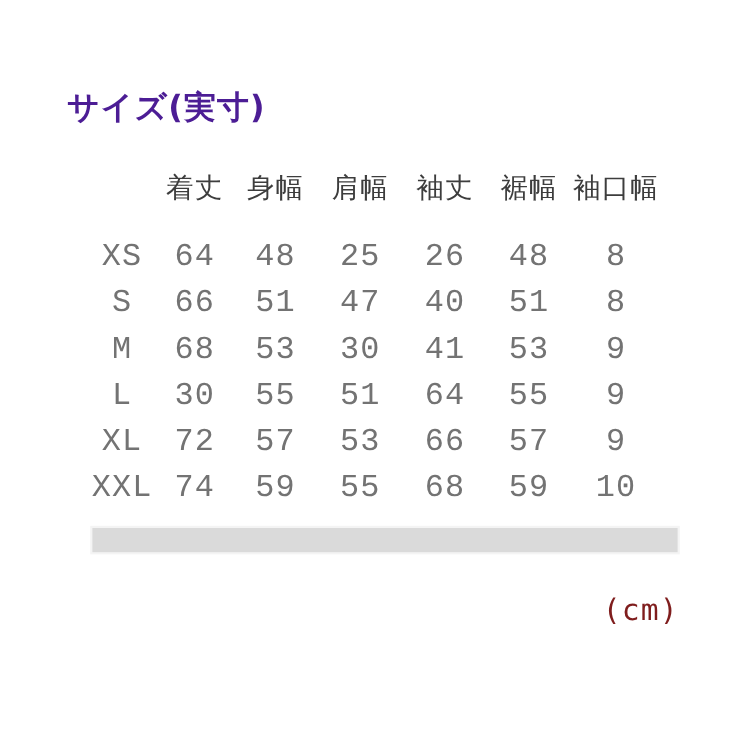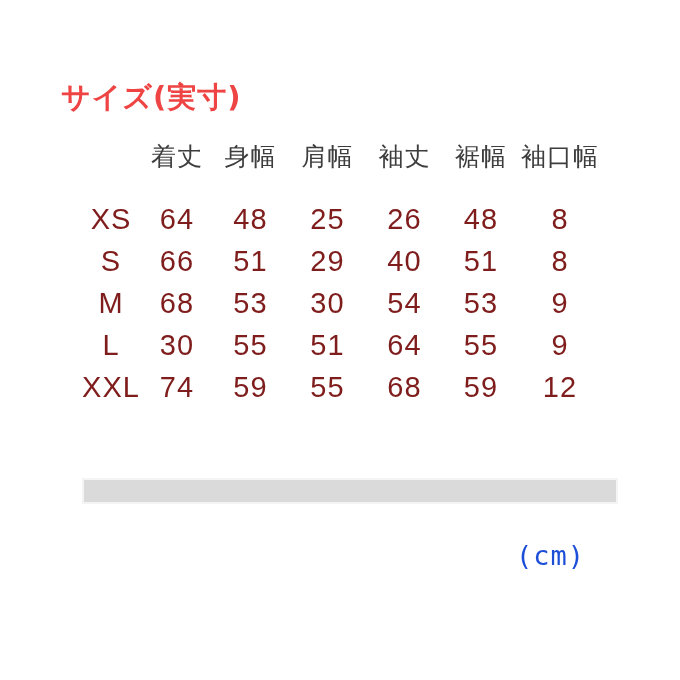--- a/index.html
+++ b/index.html
@@ -15,28 +15,28 @@
     overflow: hidden;
     font-family: "DejaVu Sans", "Liberation Sans", sans-serif;
   }
   .chart-title {
     position: absolute;
     left: 61px;
     top: 78px;
     margin: 0;
     font-size: 29px;
     font-weight: bold;
-    color: #ef4444;
+    color: #4c1d95;
     letter-spacing: 1px;
     white-space: nowrap;
   }
   table.size-table {
     position: absolute;
     left: 80px;
-    top: 136px;
+    top: 150px;
     border-collapse: collapse;
     table-layout: fixed;
     color: #3d3d3d;
   }
   table.size-table th,
   table.size-table td {
     padding: 0;
     text-align: center;
     font-weight: normal;
   }
@@ -45,41 +45,41 @@
     vertical-align: top;
     line-height: 42px;
     font-size: 25px;
     letter-spacing: 1px;
     white-space: nowrap;
   }
   table.size-table tbody th,
   table.size-table tbody td {
     height: 42px;
     vertical-align: middle;
-    font-family: Liberation Sans, sans-serif;
+    font-family: Liberation Mono, monospace;
     font-size: 29px;
     letter-spacing: 1px;
-    color: #7f1d1d;
+    color: #737373;
   }
   .hscrollbar {
     position: absolute;
     left: 84px;
     top: 480px;
     width: 532px;
     height: 22px;
     background: #dadada;
     box-shadow: 0 0 0 2px #f4f4f4;
   }
   .unit-label {
     position: absolute;
-    left: 516px;
+    left: 548px;
     top: 540px;
     font-family: "DejaVu Sans Mono", "Liberation Mono", monospace;
     font-size: 27px;
-    color: #1d4ed8;
+    color: #7f1d1d;
     letter-spacing: 1px;
     white-space: nowrap;
   }
 </style>
 </head>
 <body>
 
 <div class="canvas">
 
   <h2 class="chart-title">サイズ(実寸)</h2>
@@ -112,51 +112,60 @@
           <td>48</td>
           <td>25</td>
           <td>26</td>
           <td>48</td>
           <td>8</td>
         </tr>
         <tr>
           <th>S</th>
           <td>66</td>
           <td>51</td>
-          <td>29</td>
+          <td>47</td>
           <td>40</td>
           <td>51</td>
           <td>8</td>
         </tr>
         <tr>
           <th>M</th>
           <td>68</td>
           <td>53</td>
           <td>30</td>
-          <td>54</td>
+          <td>41</td>
           <td>53</td>
           <td>9</td>
         </tr>
         <tr>
           <th>L</th>
           <td>30</td>
           <td>55</td>
           <td>51</td>
           <td>64</td>
           <td>55</td>
           <td>9</td>
         </tr>
         <tr>
+          <th>XL</th>
+          <td>72</td>
+          <td>57</td>
+          <td>53</td>
+          <td>66</td>
+          <td>57</td>
+          <td>9</td>
+        </tr>
+        <tr>
           <th>XXL</th>
           <td>74</td>
           <td>59</td>
           <td>55</td>
           <td>68</td>
           <td>59</td>
-          <td>12</td>
+          <td>10</td>
         </tr>
       </tbody>
   </table>
 
   <div class="hscrollbar"></div>
 
   <div class="unit-label">(cm)</div>
 
 </div>
 

